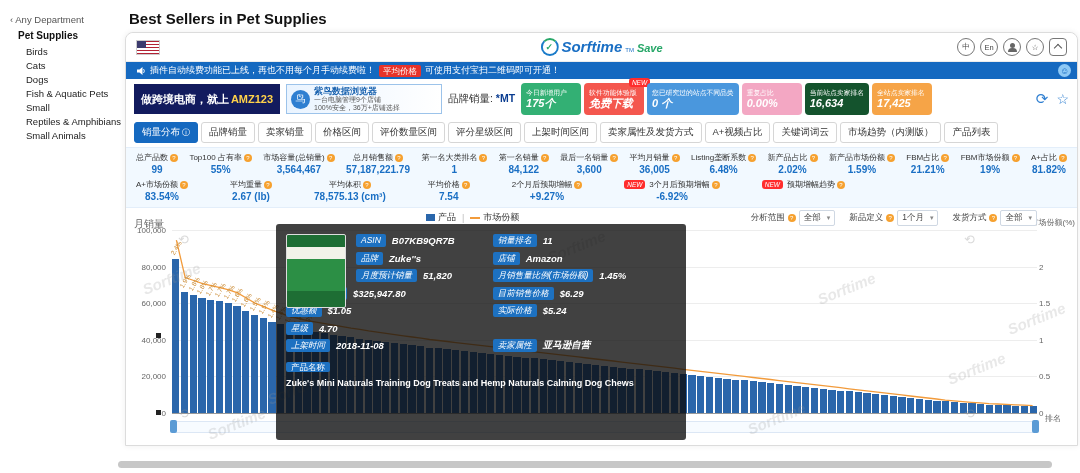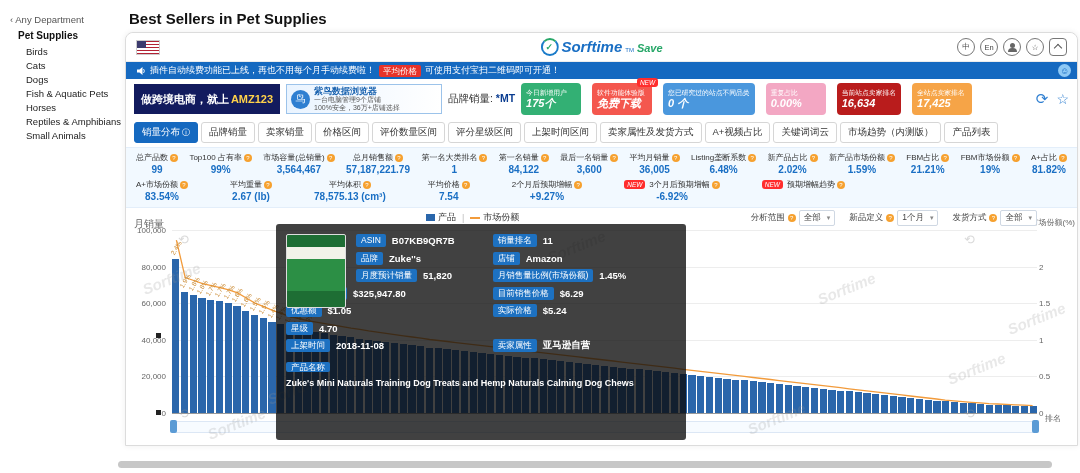--- a/index.html
+++ b/index.html
@@ -45,21 +45,21 @@
               font-size:11px;font-weight:bold;gap:2px;cursor:pointer;flex:0 0 auto;}
   .amz-brand{color:#ffd24a;}
   .banner-zn{width:156px;height:30px;border:1px solid #9cc3ea;background:linear-gradient(90deg,#eaf4ff,#fff);
              display:flex;align-items:center;gap:4px;padding:0 4px;cursor:pointer;flex:0 0 auto;box-sizing:border-box;}
   .zn-logo{width:19px;height:19px;border-radius:50%;background:#2f7fd1;color:#fff;font-size:10px;display:flex;align-items:center;justify-content:center;flex:0 0 auto;}
   .zn-text{display:flex;flex-direction:column;}
   .zn-brand{font-size:9px;font-weight:bold;color:#1c64b0;line-height:10px;}
   .zn-line{font-size:7px;color:#555;line-height:8px;}
   .welcome{font-size:10.5px;color:#333;white-space:nowrap;}
   .welcome b{color:#0b3d91;}
-  .chips-row{display:flex;gap:11px;align-items:center;}
+  .chips-row{display:flex;gap:3px;align-items:center;}
   .chip{min-width:60px;max-width:96px;height:32px;border-radius:4px;color:#fff;padding:2px 5px;position:relative;
         display:flex;flex-direction:column;justify-content:center;cursor:pointer;box-sizing:border-box;}
   .chip-label{font-size:6.8px;line-height:8px;}
   .chip-value{font-size:11px;font-weight:bold;font-style:italic;line-height:13px;}
   .new-badge{position:absolute;top:-5px;right:-6px;background:#ff2d2d;color:#fff;font-size:6.5px;font-style:italic;
              padding:0 3px;border-radius:3px;line-height:9px;}
   .new-badge.inline{position:static;margin-right:2px;display:inline-block;}
   .banner-icons{display:flex;gap:8px;margin-left:auto;align-items:center;}
   .refresh-ic{color:#2f7fd1;font-size:15px;cursor:pointer;}
   .star-ic{color:#2f7fd1;font-size:14px;cursor:pointer;}
@@ -108,21 +108,21 @@
   .x-axis{position:absolute;left:46px;right:40px;bottom:31px;height:1px;background:#999;}
   .xaxis-name{position:absolute;right:16px;bottom:21px;font-size:8px;color:#666;}
   .dz-track{position:absolute;left:46px;right:40px;bottom:12px;height:10px;border:1px solid #dce7f5;background:#f7fbff;border-radius:2px;cursor:pointer;}
   .dz-handle{position:absolute;top:-2px;width:7px;height:13px;background:#5b9bd5;border-radius:2px;cursor:ew-resize;}
   .vz-handle{position:absolute;left:30px;width:5px;height:5px;background:#222;cursor:ns-resize;}
   
   .tooltip{position:absolute;left:150px;top:14px;width:410px;height:216px;background:rgba(12,12,12,.78);
            border-radius:3px;padding:8px 10px;z-index:10;color:#fff;box-sizing:border-box;}
   .t-img{position:absolute;left:10px;top:10px;width:58px;height:72px;border:1px solid #ddd;border-radius:2px;
          background:linear-gradient(180deg,#1e6e34 0 16%,#f2f2e9 16% 34%,#2c8f45 34% 78%,#1e6e34 78%);}
-  .t-row{display:flex;align-items:center;height:17.5px;}
+  .t-row{display:flex;align-items:center;height:17.5px;font-style:italic;}
   .t-cell{width:53%;display:flex;gap:6px;align-items:center;box-sizing:border-box;}
   .t-cell.r{width:47%;}
   .t-cell.pad{padding-left:70px;}
   .t-chip{background:#1d71c1;border-radius:2px;padding:0 5px;font-size:8.5px;line-height:13px;white-space:nowrap;}
   .t-val{font-size:9.5px;font-weight:bold;white-space:nowrap;}
   .t-product{margin-top:1px;}
   .t-title{font-size:9px;font-weight:bold;line-height:12px;margin-top:3px;}
   
   .wm{position:absolute;font-size:15px;font-style:italic;font-weight:bold;color:rgba(150,150,150,.22);
       transform:rotate(-22deg);pointer-events:none;z-index:3;}
@@ -135,21 +135,21 @@
 <div class="page">
 
   <div class="sidebar">
     <div class="side-back">‹ Any Department</div>
     <div class="side-current">Pet Supplies</div>
     <div>
         <div class="side-item">Birds</div>
         <div class="side-item">Cats</div>
         <div class="side-item">Dogs</div>
         <div class="side-item">Fish &amp; Aquatic Pets</div>
-        <div class="side-item">Horses</div>
+        <div class="side-item">Small</div>
         <div class="side-item">Reptiles &amp; Amphibians</div>
         <div class="side-item">Small Animals</div>
       </div>
   </div>
 
   <div class="main">
     <div class="amazon-title">Best Sellers in Pet Supplies</div>
 
     <div class="panel">
 
@@ -211,21 +211,21 @@
               <span class="new-badge">NEW</span>
             </div>
             <div class="chip" style="background: rgb(74, 151, 221);">
               <div class="chip-label">您已研究过的站点不同品类</div>
               <div class="chip-value">0 个</div>
             </div>
             <div class="chip" style="background: rgb(243, 167, 195);">
               <div class="chip-label">重复占比</div>
               <div class="chip-value">0.00%</div>
             </div>
-            <div class="chip" style="background: #b91c1c;">
+            <div class="chip" style="background: #14532d;">
               <div class="chip-label">当前站点卖家排名</div>
               <div class="chip-value">16,634</div>
             </div>
             <div class="chip" style="background: rgb(246, 164, 71);">
               <div class="chip-label">全站点卖家排名</div>
               <div class="chip-value">17,425</div>
             </div>
           </div>
         <div class="banner-icons">
           <span class="refresh-ic">⟳</span>
@@ -255,21 +255,21 @@
                 <span>总产品数</span>
                 <span class="q-icon">?</span>
               </div>
               <div class="stat-value">99</div>
             </div>
             <div class="stat">
               <div class="stat-label">
                 <span>Top100 占有率</span>
                 <span class="q-icon">?</span>
               </div>
-              <div class="stat-value">99%</div>
+              <div class="stat-value">55%</div>
             </div>
             <div class="stat">
               <div class="stat-label">
                 <span>市场容量(总销量)</span>
                 <span class="q-icon">?</span>
               </div>
               <div class="stat-value">3,564,467</div>
             </div>
             <div class="stat">
               <div class="stat-label">

